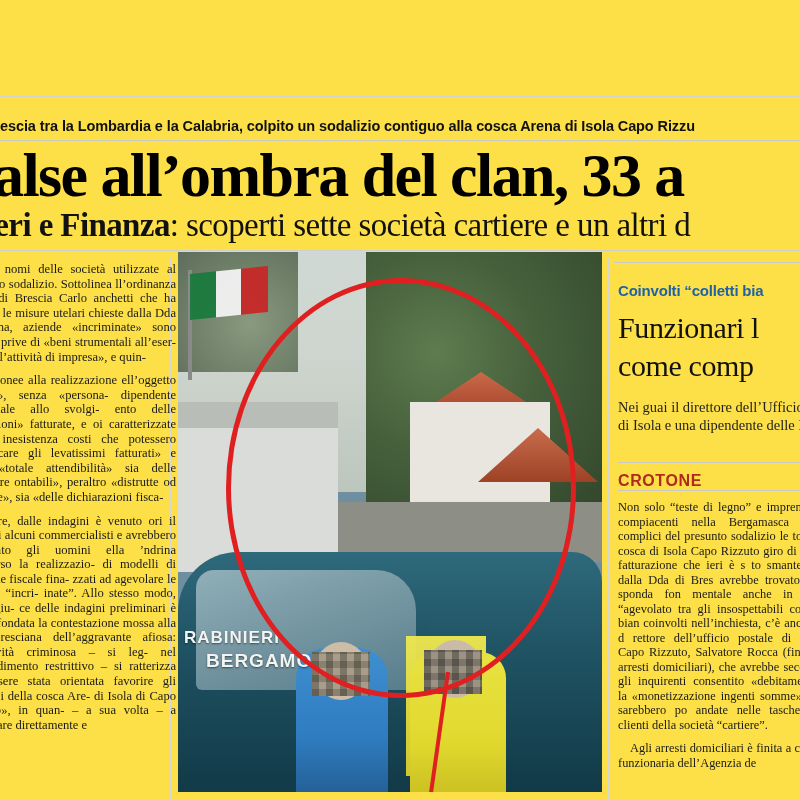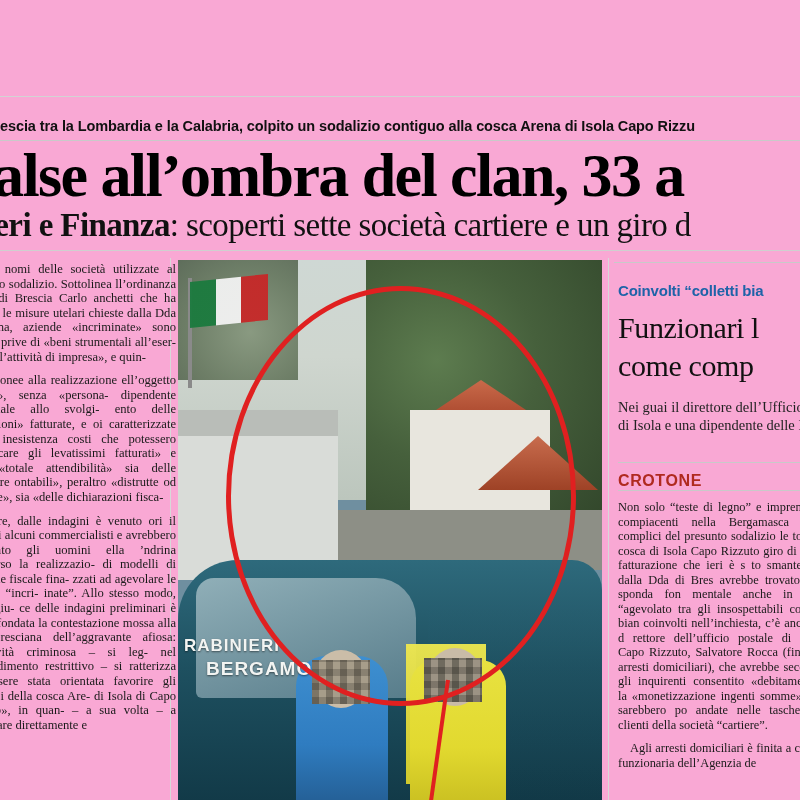--- a/index.html
+++ b/index.html
@@ -1,20 +1,20 @@
 <!DOCTYPE html>
 <html><head>
 <meta charset="utf-8">
 <style>
   html,body{margin:0;padding:0;}
   body{
     width:800px;height:800px;overflow:hidden;background:#ffffff;
     font-family:"Liberation Serif", serif;color:#111;
   }
-  .page{position:relative;width:800px;height:800px;background:#f9a8d4;}
+  .page{position:relative;width:800px;height:800px;background:#fde047;}
 
   
   .top-rule{position:absolute;left:0;top:96px;width:800px;height:1px;background:#d3d3d3;}
 
   
   .kicker{
     position:absolute;left:0;top:118px;width:800px;
     font-family:"Liberation Sans", sans-serif;
     font-weight:bold;font-size:14.5px;letter-spacing:-0.1px;
     color:#111;white-space:nowrap;overflow:hidden;
@@ -44,21 +44,21 @@
     position:absolute;left:-38px;top:262px;width:214px;
     font-size:12.6px;line-height:14.6px;text-align:justify;
     color:#1a1a1a;
     overflow:hidden;height:540px;
   }
   .col-left p{margin:0 0 9px 0;}
   .col-left .indent{text-indent:12px;}
 
   
   .photo{
-    position:absolute;left:178px;top:260px;width:424px;height:540px;
+    position:absolute;left:178px;top:252px;width:424px;height:540px;
     overflow:hidden;background:#6f8fa0;
   }
   .ph-sky{position:absolute;left:0;top:0;width:424px;height:240px;
     background:linear-gradient(180deg,#cfd8d4 0%,#cfd6cf 40%,#bcc6bd 100%);}
   .ph-trees{position:absolute;left:188px;top:0;width:236px;height:250px;
     background:radial-gradient(circle at 30% 40%, #5d7c4f 0%, #46603c 45%, #33482c 100%);}
   .ph-trees2{position:absolute;left:0;top:0;width:120px;height:120px;
     background:radial-gradient(circle at 60% 60%, #7d8f73 0%, #5d6f55 60%, #4a5a45 100%);opacity:.85;}
   .ph-white-bld{position:absolute;left:232px;top:150px;width:140px;height:110px;background:#e8e6de;}
   .ph-redroof{position:absolute;left:228px;top:120px;width:150px;height:40px;
@@ -154,21 +154,21 @@
 <div class="page">
 
   <div class="top-rule"></div>
 
   <div class="kicker">escia tra la Lombardia e la Calabria, colpito un sodalizio contiguo alla cosca Arena di Isola Capo Rizzu</div>
   <div class="kicker-rule"></div>
 
   <div class="headline">false all’ombra del clan, 33 a</div>
 
   <div class="subhead">
-    <b>nieri e Finanza</b><span>: scoperti sette società cartiere e un giro d</span>
+    <b>nieri e Finanza</b><span>: scoperti sette società cartiere e un altri d</span>
   </div>
 
   <div class="sub-rule"></div>
 
   <div class="vrule1"></div>
   <div class="vrule2"></div>
 
   <div class="col-left">
     <p>uesti i nomi delle società utilizzate al presunto sodalizio. Sottolinea ll’ordinanza il gip di Brescia Carlo anchetti che ha emesso le misure utelari chieste dalla Dda bresciana, aziende «incriminate» sono risulta- prive di «beni strumentali all’eser- izio dell’attività di impresa», e quin-</p>
     <p class="indent">«inidonee alla realizzazione ell’oggetto sociale», senza «persona- dipendente funzionale allo svolgi- ento delle prestazioni» fatturate, e oi caratterizzate «dalla inesistenza costi che potessero giustificare gli levatissimi fatturati» e dalla «totale attendibilità» sia delle «scritture ontabili», peraltro «distrutte od oc- ltate», sia «delle dichiarazioni fisca-</p>

